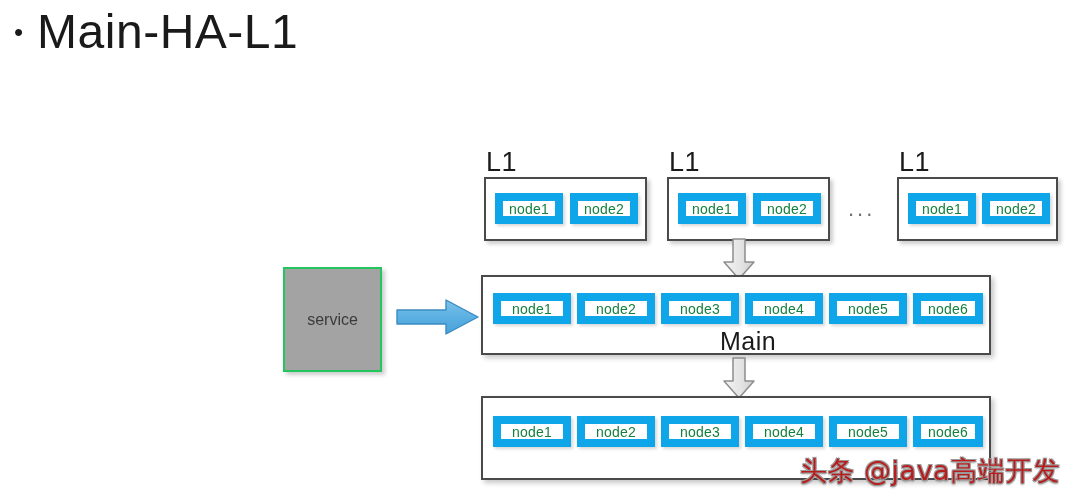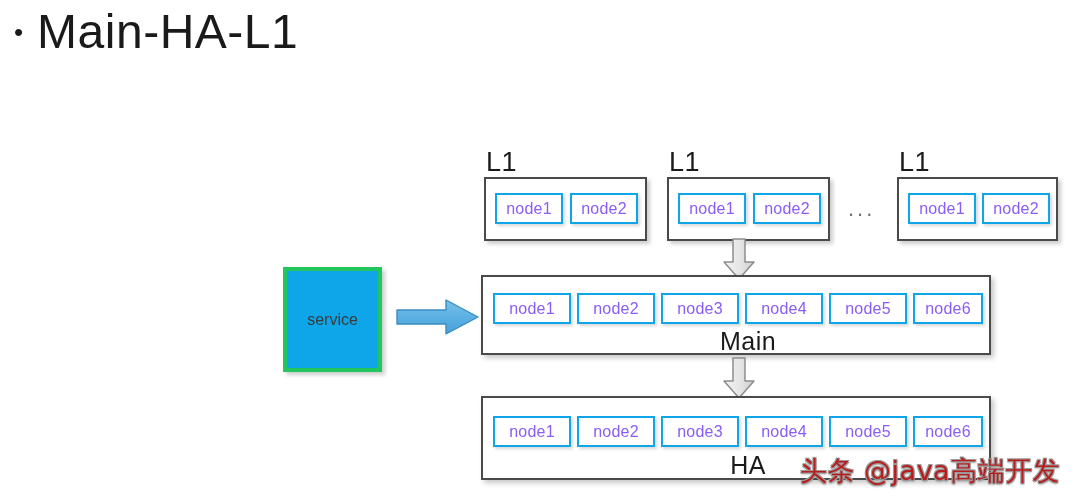--- a/index.html
+++ b/index.html
@@ -34,22 +34,22 @@
     font-size: 48px;
     line-height: 52px;
     letter-spacing: 0.5px;
     color: #1a1a1a;
     font-weight: 400;
   }
 
   
   .box {
     position: absolute;
-    background: #0ea5e9;
-    border: 4px solid #22c55e;
+    background: #a3a3a3;
+    border: 2px solid #22c55e;
     box-sizing: border-box;
     box-shadow: 3px 3px 4px rgba(0,0,0,0.20);
   }
 
   
   .l1-group { position: absolute; }
   .l1-label {
     position: absolute;
     top: -30px;
     left: 2px;
@@ -67,27 +67,27 @@
     background: #ffffff;
     border: 2px solid #4a4a4a;
     box-sizing: border-box;
     box-shadow: 3px 3px 4px rgba(0,0,0,0.20);
   }
 
   
   .node {
     position: absolute;
     background: #ffffff;
-    border: 2px solid #0ea5e9;
+    border: 8px solid #0ea5e9;
     box-sizing: border-box;
     display: flex;
     align-items: center;
     justify-content: center;
-    font-size: 16px;
-    color: #8b5cf6;
+    font-size: 14px;
+    color: #15803d;
     letter-spacing: 0.2px;
     box-shadow: 2px 2px 3px rgba(0,0,0,0.16);
   }
 
   
   .row-box {
     position: absolute;
     background: #ffffff;
     border: 2px solid #4a4a4a;
     box-sizing: border-box;
@@ -220,16 +220,15 @@
   <path d="M12,1 L24,1 L24,24 L33,24 L18,41 L3,24 L12,24 Z" fill="url(#grayGradB)" stroke="#8d8d8d" stroke-width="1.5" stroke-linejoin="round"></path>
 </svg>
 
 <div class="row-box" style="left:481px; top:396px; width:510px; height:84px;">
   <div class="node" style="left:10px; top:18px; width:78px; height:31px;">node1</div>
   <div class="node" style="left:94px; top:18px; width:78px; height:31px;">node2</div>
   <div class="node" style="left:178px; top:18px; width:78px; height:31px;">node3</div>
   <div class="node" style="left:262px; top:18px; width:78px; height:31px;">node4</div>
   <div class="node" style="left:346px; top:18px; width:78px; height:31px;">node5</div>
   <div class="node" style="left:430px; top:18px; width:70px; height:31px;">node6</div>
-  <div class="row-label" style="top:53px;">HA</div>
 </div>
 
 <div id="watermark" style="left:800px; top:453px;">头条 @java高端开发</div>
 
 </body></html>

